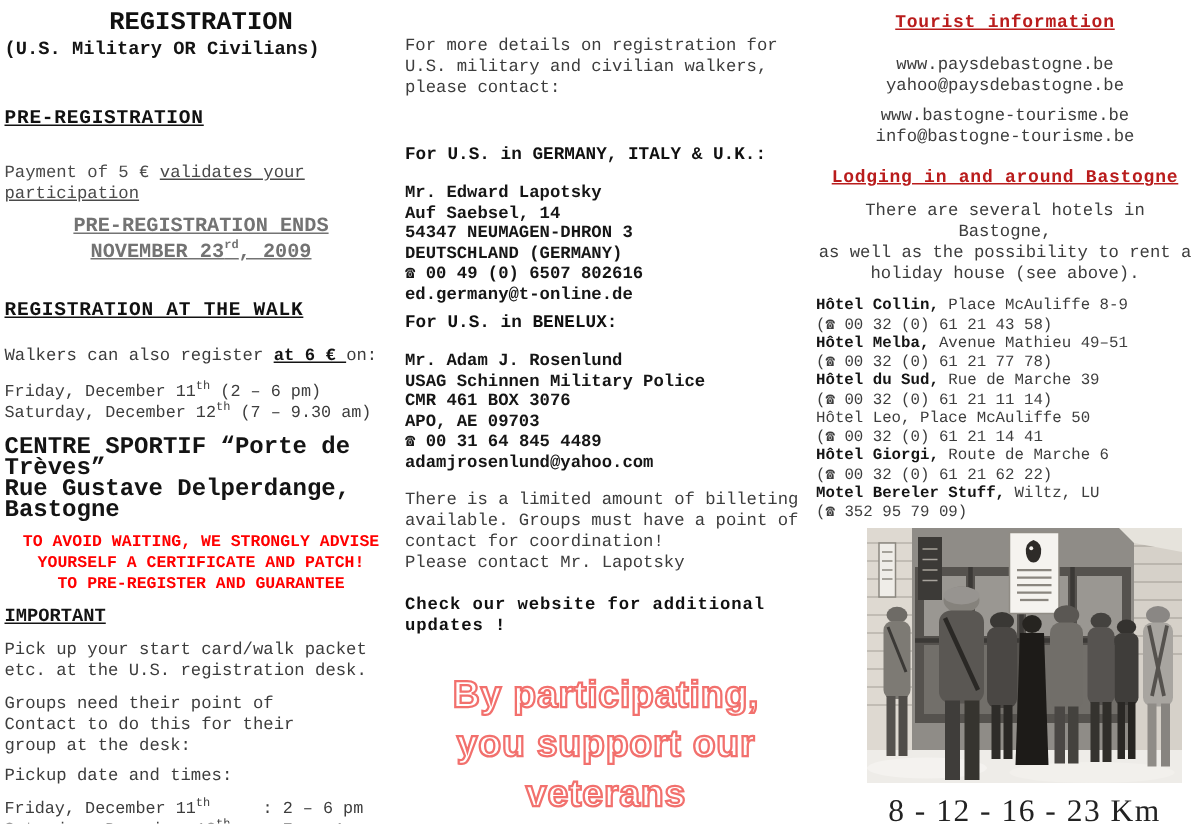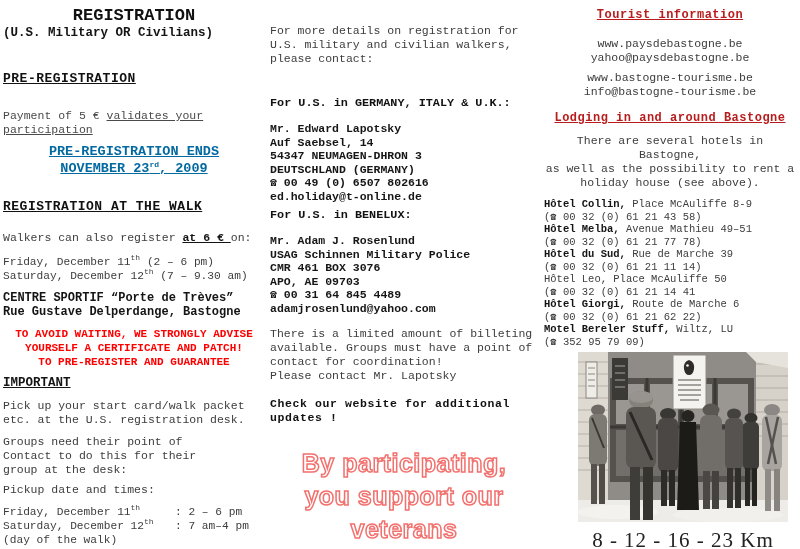--- a/index.html
+++ b/index.html
@@ -14,24 +14,24 @@
   #col3{left:544px;width:252px;}
   .c{text-align:left;}
   .b{font-weight:bold;color:#141414;}
   .u{text-decoration:underline;}
   sup{font-size:8px;line-height:0;}
   
   .title{margin-top:6px;font-size:17px;line-height:20px;font-weight:bold;color:#111;text-align:center;}
   .subtitle{font-size:12.5px;line-height:15px;font-weight:bold;color:#141414;text-align:left;}
   .h-left{margin-top:30px;font-size:13px;line-height:16px;font-weight:bold;color:#111;text-decoration:underline;letter-spacing:.5px;}
   .payment{margin-top:22px;color:#4a4a4a;}
-  .ends{margin-top:6px;font-size:13.5px;line-height:17px;font-weight:bold;color:#0369a1;text-align:center;}
+  .ends{margin-top:6px;font-size:13.5px;line-height:17px;font-weight:bold;color:#737373;text-align:center;}
   .register-line{margin-top:16px;}
   .dates{margin-top:10px;font-size:11.2px;}
-  .venue{margin-top:8px;font-size:12px;}
+  .venue{margin-top:8px;font-size:16px;}
   .warning{margin-top:8px;font-size:11px;line-height:14px;font-weight:bold;text-align:center;}
   .important{margin-top:6px;font-size:12.5px;line-height:16px;}
   .note{margin-top:8px;}
   .ptl{margin-top:6px;}
   .prows{margin-top:8px;font-size:11.2px;}
   .prow{display:flex;}
   .prow .pl{width:172px;flex:none;}
   
   .intro{margin-top:24px;}
   .h2c{margin-top:30px;font-size:11.8px;font-weight:bold;color:#111;}
@@ -133,21 +133,21 @@
   </div>
 
   <div class="h2c">For U.S. in GERMANY, ITALY &amp; U.K.:</div>
 
   <div class="contact">
     <div>Mr. Edward Lapotsky</div>
     <div>Auf Saebsel, 14</div>
     <div>54347 NEUMAGEN-DHRON 3</div>
     <div>DEUTSCHLAND (GERMANY)</div>
     <div>☎  00 49 (0) 6507 802616</div>
-    <div>ed.holiday@t-online.de</div>
+    <div>ed.germany@t-online.de</div>
   </div>
 
   <div class="h2c second">For U.S. in BENELUX:</div>
 
   <div class="contact">
     <div>Mr. Adam J. Rosenlund</div>
     <div>USAG Schinnen Military Police</div>
     <div>CMR 461 BOX 3076</div>
     <div>APO, AE 09703</div>
     <div>☎  00 31 64 845 4489</div>

